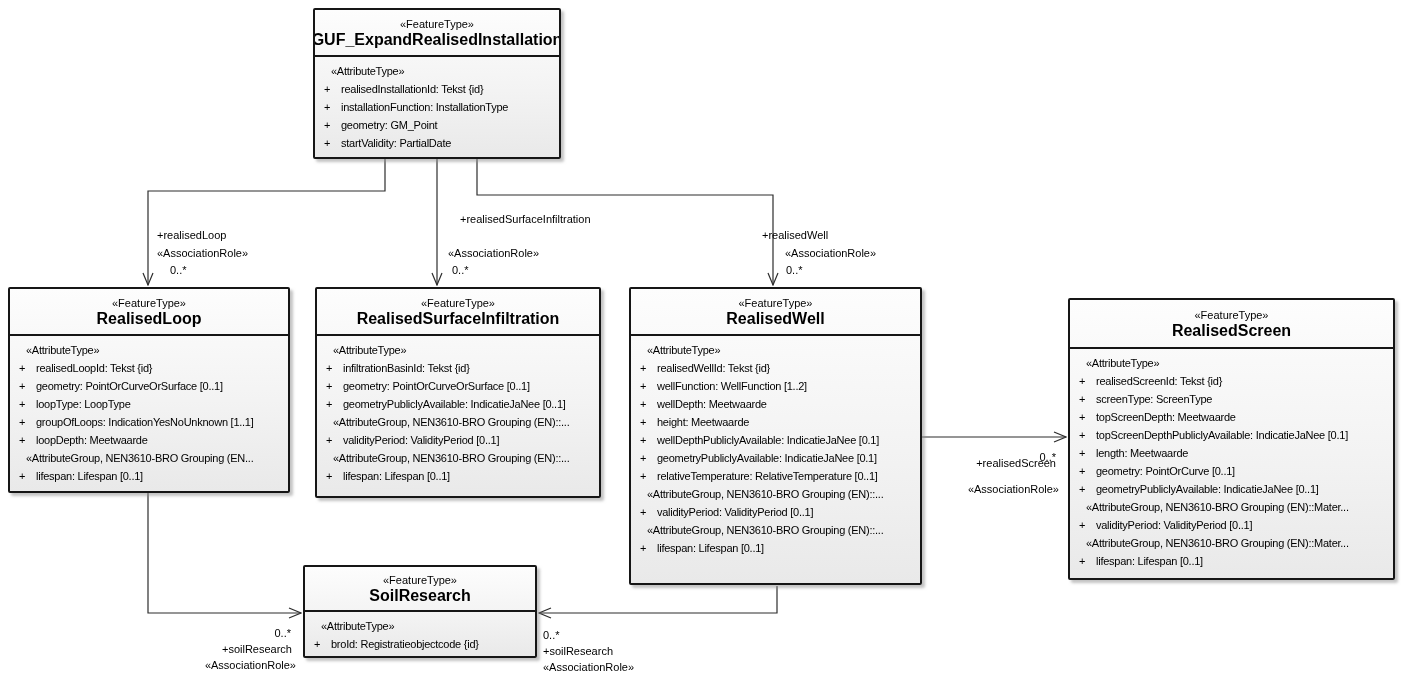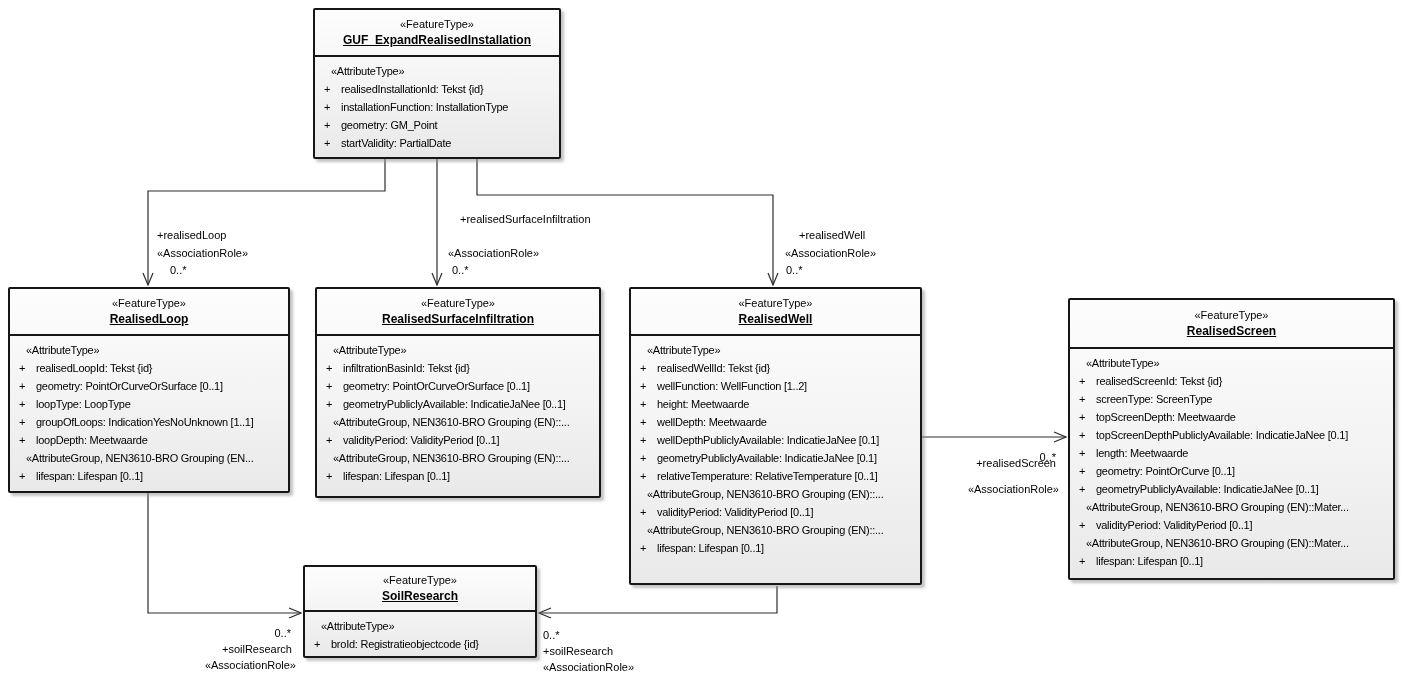--- a/index.html
+++ b/index.html
@@ -14,21 +14,21 @@
     border:2px solid #161616;border-radius:2px;
     box-shadow:3px 3px 3px rgba(145,145,145,0.55);
     overflow:hidden;
   }
   .uml-title{
     box-sizing:border-box;border-bottom:2px solid #161616;
     display:flex;flex-direction:column;justify-content:center;align-items:center;
     text-align:center;
   }
   .uml-stereo-line{font-size:11px;line-height:15px;}
-  .uml-name-line{font-size:12px;line-height:16px;font-weight:bold;text-decoration:underline;}
+  .uml-name-line{font-size:16px;line-height:16px;font-weight:bold;}
   .uml-attrs{padding-top:5px;}
   .row{height:18px;line-height:18px;font-size:11px;letter-spacing:-0.25px;white-space:nowrap;overflow:hidden;}
   .row.stereo{padding-left:16px;}
   .uml-attrs .row.stereo:not(:first-child){}
   .plus{display:inline-block;margin-left:9px;width:17px;}
   .lbl{position:absolute;font-size:11px;line-height:14px;height:14px;white-space:nowrap;}
   .lbl.right{transform:translateX(-100%);}
 </style>
 </head>
 <body>
@@ -97,22 +97,22 @@
       </div>
       <div class="uml-class" style="left: 629px; top: 287px; width: 293px; height: 298px;">
         <div class="uml-title" style="height: 47px;">
           <div class="uml-stereo-line">«FeatureType»</div>
           <div class="uml-name-line">RealisedWell</div>
         </div>
         <div class="uml-attrs">
           <div class="row stereo">«AttributeType»</div>
           <div class="row attr"><span class="plus">+</span><span>realisedWellId: Tekst {id}</span></div>
           <div class="row attr"><span class="plus">+</span><span>wellFunction: WellFunction [1..2]</span></div>
+          <div class="row attr"><span class="plus">+</span><span>wellDepth: Meetwaarde</span></div>
           <div class="row attr"><span class="plus">+</span><span>height: Meetwaarde</span></div>
-          <div class="row attr"><span class="plus">+</span><span>wellDepth: Meetwaarde</span></div>
           <div class="row attr"><span class="plus">+</span><span>wellDepthPubliclyAvailable: IndicatieJaNee [0.1]</span></div>
           <div class="row attr"><span class="plus">+</span><span>geometryPubliclyAvailable: IndicatieJaNee [0.1]</span></div>
           <div class="row attr"><span class="plus">+</span><span>relativeTemperature: RelativeTemperature [0..1]</span></div>
           <div class="row stereo">«AttributeGroup, NEN3610-BRO Grouping (EN)::...</div>
           <div class="row attr"><span class="plus">+</span><span>validityPeriod: ValidityPeriod [0..1]</span></div>
           <div class="row stereo">«AttributeGroup, NEN3610-BRO Grouping (EN)::...</div>
           <div class="row attr"><span class="plus">+</span><span>lifespan: Lifespan [0..1]</span></div>
         </div>
       </div>
       <div class="uml-class" style="left: 1068px; top: 298px; width: 327px; height: 282px;">
@@ -146,21 +146,21 @@
         </div>
       </div>
     </div>
   <div id="labels">
       <div class="lbl" style="left: 157px; top: 228px;">+realisedLoop</div>
       <div class="lbl" style="left: 157px; top: 246px;">«AssociationRole»</div>
       <div class="lbl" style="left: 170px; top: 263px;">0..*</div>
       <div class="lbl" style="left: 448px; top: 212px; margin-left: 12px;">+realisedSurfaceInfiltration</div>
       <div class="lbl" style="left: 448px; top: 246px;">«AssociationRole»</div>
       <div class="lbl" style="left: 452px; top: 263px;">0..*</div>
-      <div class="lbl" style="left: 799px; top: 228px;">+realisedWell</div>
+      <div class="lbl" style="left: 762px; top: 228px;">+realisedWell</div>
       <div class="lbl" style="left: 785px; top: 246px;">«AssociationRole»</div>
       <div class="lbl" style="left: 786px; top: 263px;">0..*</div>
       <div class="lbl right" style="left: 1056px; top: 450px;">0..*</div>
       <div class="lbl right" style="left: 1056px; top: 456px;">+realisedScreen</div>
       <div class="lbl right" style="left: 1059px; top: 482px;">«AssociationRole»</div>
       <div class="lbl right" style="left: 291px; top: 626px;">0..*</div>
       <div class="lbl right" style="left: 292px; top: 642px;">+soilResearch</div>
       <div class="lbl right" style="left: 296px; top: 658px;">«AssociationRole»</div>
       <div class="lbl" style="left: 543px; top: 628px;">0..*</div>
       <div class="lbl" style="left: 543px; top: 644px;">+soilResearch</div>

